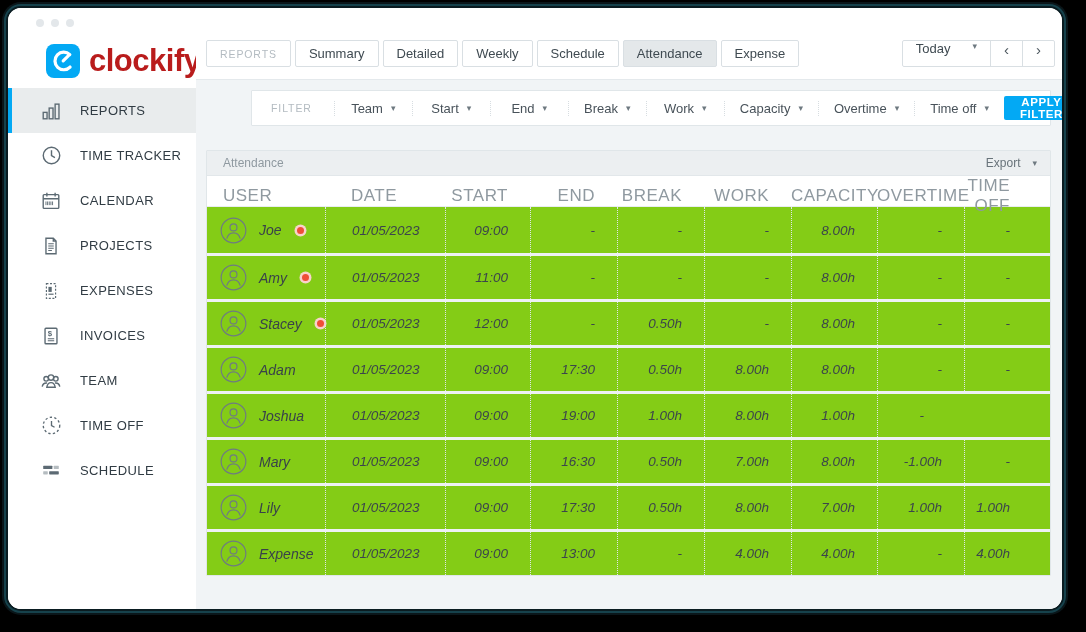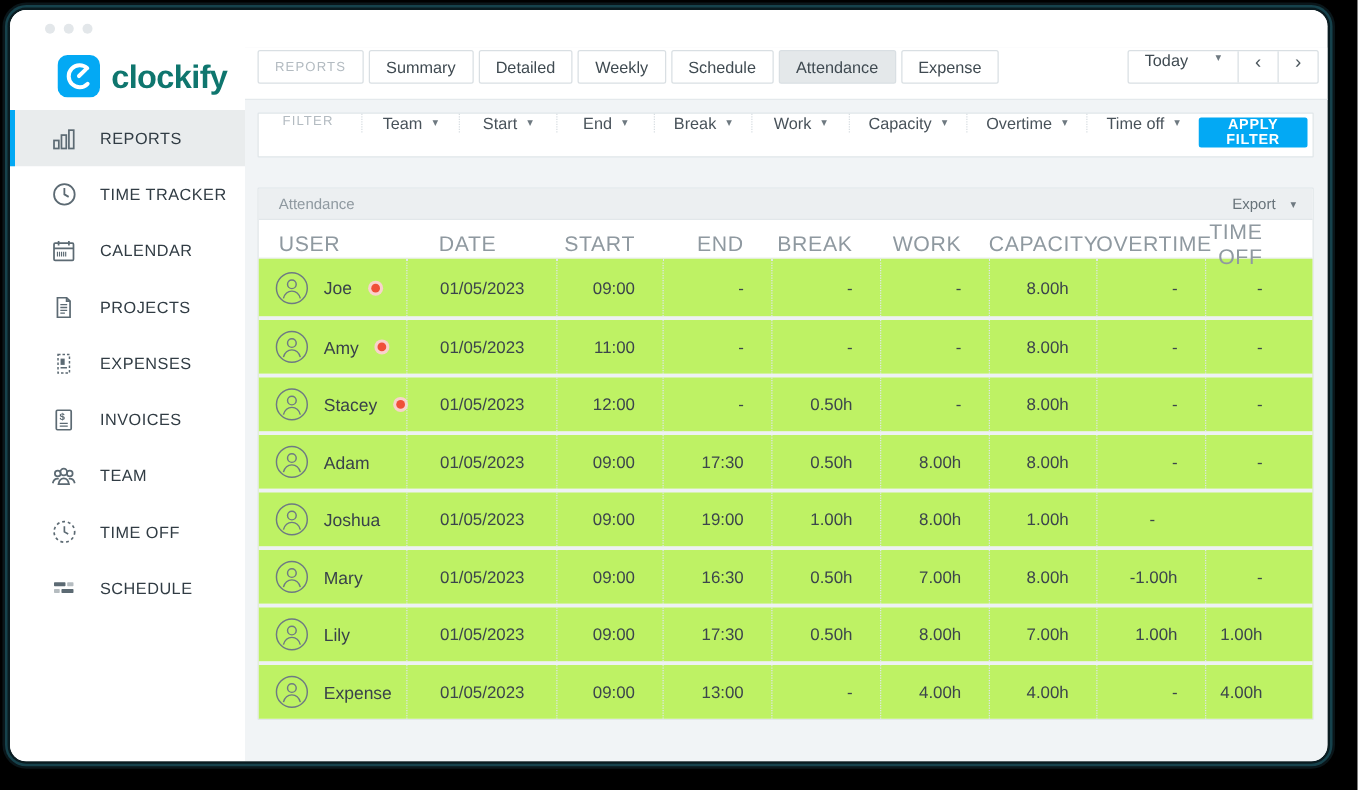--- a/index.html
+++ b/index.html
@@ -14,21 +14,21 @@
   }
   .titlebar { height:30px; flex:0 0 30px; display:flex; align-items:center; padding-left:28px; gap:7px; background:#fff; }
   .wdot { width:8px; height:8px; border-radius:50%; background:#e3e7ea; }
 
   .app { flex:1; display:flex; min-height:0; }
 
   
   .sidebar { width:188px; flex:0 0 188px; background:#fff; }
   .logo-row { height:50px; display:flex; align-items:center; gap:9px; padding:4px 0 8px 38px; }
   .logo-mark svg { display:block; }
-  .brand { font-size:26px; font-weight:700; color:#0f766e; letter-spacing:-0.5px; }
+  .brand { font-size:31px; font-weight:700; color:#b91c1c; letter-spacing:-0.5px; }
   .nav-item { height:45px; display:flex; align-items:center; gap:17px; padding-left:27px;
               border-left:4px solid transparent; cursor:pointer; }
   .nav-item.active { background:#e9eced; border-left-color:#03a9f4; }
   .nav-icon { width:24px; height:24px; display:flex; align-items:center; justify-content:center; }
   .nav-label { font-size:13px; color:#313c44; letter-spacing:0.4px; }
 
   
   .main { flex:1; display:flex; flex-direction:column; background:#f1f4f6; min-width:0; }
   .main-top { background:#fff; height:42px; flex:0 0 42px; display:flex; align-items:flex-start;
               justify-content:space-between; padding:2px 7px 0 10px; border-bottom:1px solid #e4e9ec; }
@@ -40,21 +40,21 @@
   .date-nav { display:flex; border:1px solid #d9dfe3; border-radius:2px; height:27px; background:#fff; }
   .dn-cell { display:flex; align-items:flex-start; font-size:13px; color:#3f4a51; cursor:pointer; }
   .dn-cell + .dn-cell { border-left:1px solid #d9dfe3; }
   .dn-today { padding:0 13px; gap:22px; }
   .dn-arrow { padding:0 13px; font-size:15px; color:#4a555c; }
   .caret { font-size:9px; color:#6e7980; }
 
   .content { flex:1; padding:10px 11px 0 10px; }
 
   
-  .filter-card { background:#fff; border:1px solid #e0e6e9; height:36px; display:flex; align-items:flex-start; border-radius:1px; }
+  .filter-card { background:#fff; border:1px solid #e0e6e9; height:36px; display:flex; align-items:center; border-radius:1px;margin-left:45px; }
   .filter-label { display:flex; align-items:center; padding:0 22px 0 19px; font-size:10.5px;
                   letter-spacing:0.9px; color:#b3bbc1; }
   .filter-items { display:flex; flex:1; }
   .filter-item { display:flex; align-items:center; gap:8px; padding:0 15px; min-width:78px; justify-content:center;
                  border-left:1px dotted #d7dde1; font-size:13px; color:#48525a; cursor:pointer; white-space:nowrap; }
   .apply-btn { background:#03a9f4; color:#fff; font-size:11.5px; font-weight:700; letter-spacing:0.6px;
                border:none; border-radius:2px; margin:3px 4px 3px auto; padding:0 16px; cursor:pointer;
                font-family:inherit; }
 
   
@@ -65,21 +65,21 @@
   .export { display:flex; align-items:center; gap:12px; font-size:12px; color:#68737a; cursor:pointer; }
 
   .grid-cols { display:grid; grid-template-columns:118px 120px 85px 87px 87px 87px 86px 87px 1fr; }
   .thead { height:31px; align-items:center; border-bottom:1px solid #e9edf0; }
   .th { font-size:17px; color:#8f99a0; letter-spacing:0.5px; }
   .th.first { padding-left:16px; }
   .th.datecol { padding-left:26px; }
   .th.num { text-align:right; padding-right:22px; }
   .th.last { padding-right:40px; }
 
-  .trow { height:46px; align-items:stretch; background:#bef264; }
+  .trow { height:46px; align-items:stretch; background:#84cc16;font-style:italic; }
   .trow + .trow { border-top:3px solid #eef1f4; }
   .cell { display:flex; align-items:center; font-size:13.5px; color:#3c454c; border-left:1px dotted #e0e6ea; }
   .cell:first-child { border-left:none; }
   .cell.num { justify-content:flex-end; padding-right:22px; }
   .cell.last { padding-right:40px; }
   .cell.datecol { padding-left:26px; }
   .user-cell { gap:12px; padding-left:13px; font-size:14px; }
   .avatar { width:27px; height:27px; display:flex; }
   .uname { color:#39424a; }
   .track-dot { width:7px; height:7px; border-radius:50%; background:#ef4f38;

